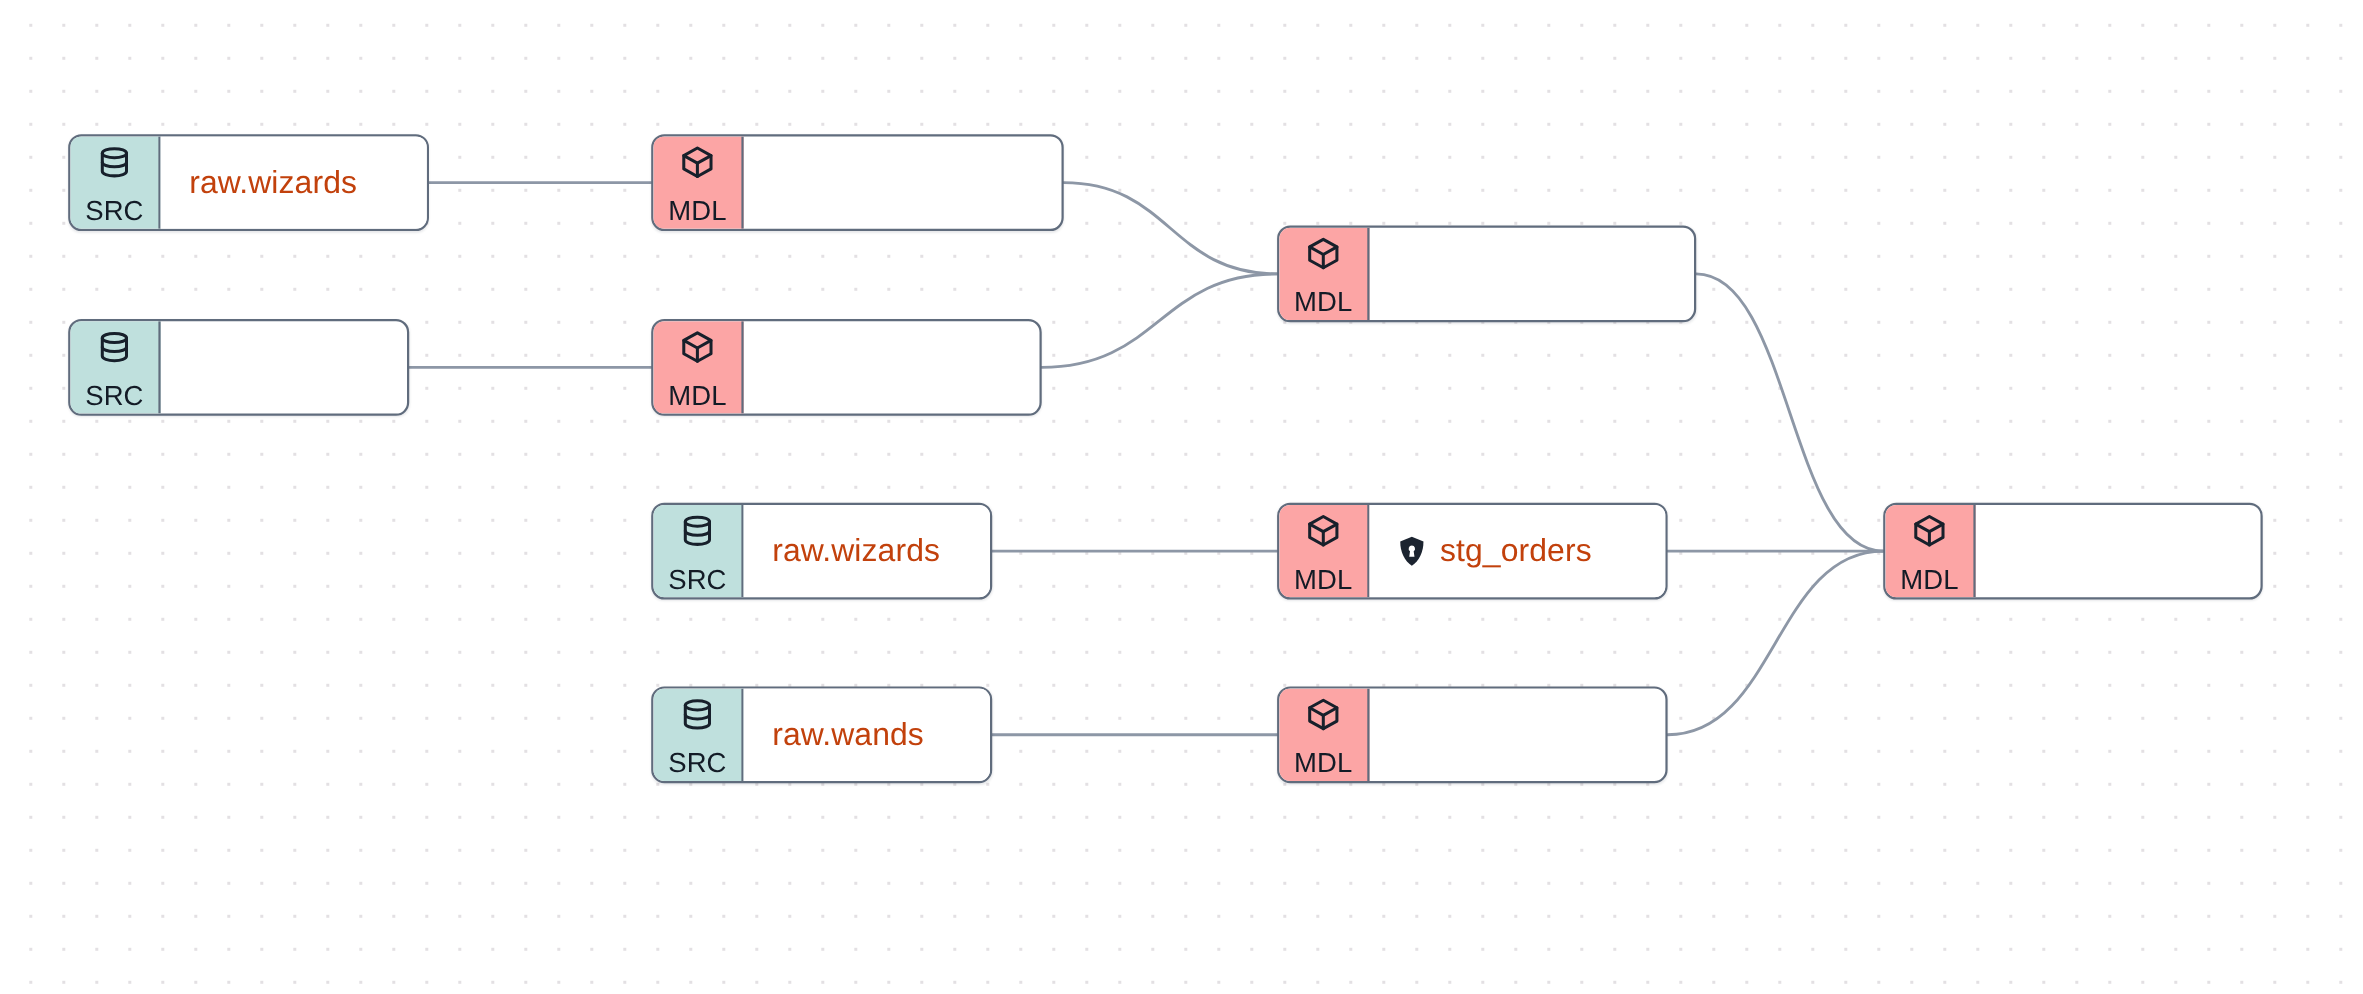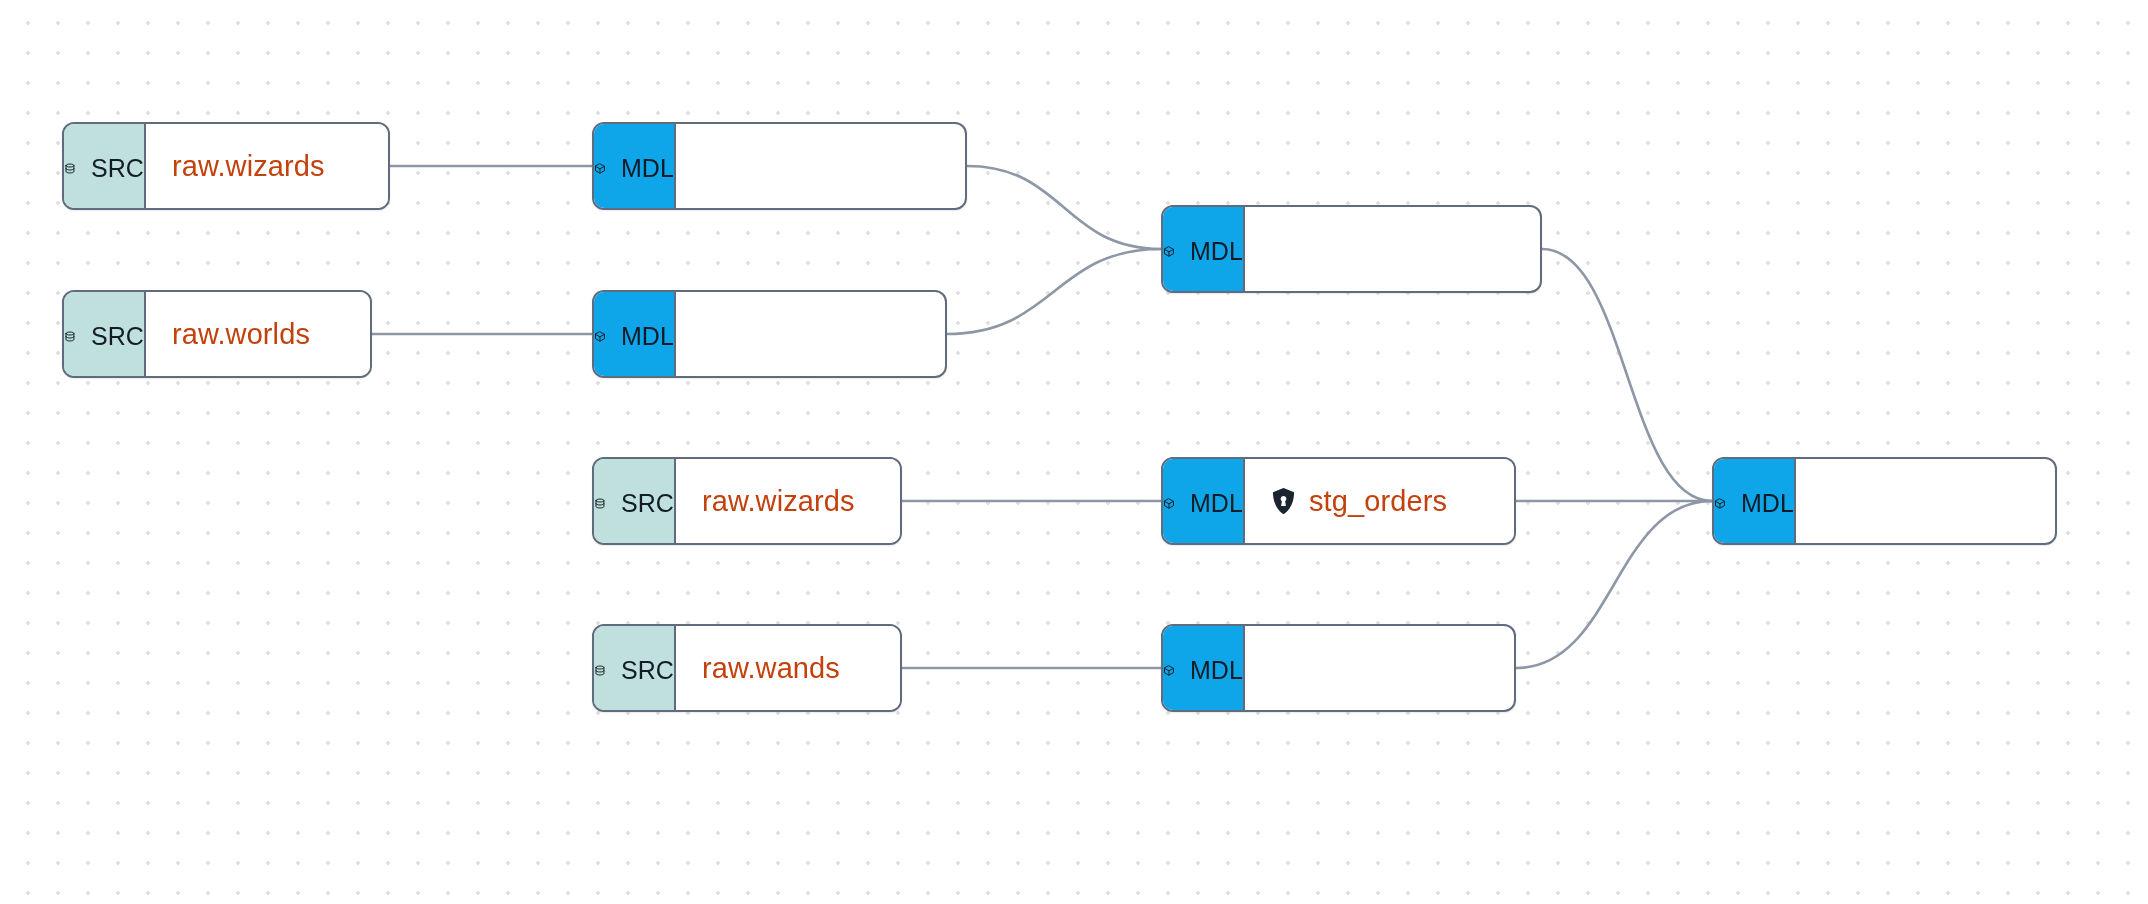--- a/index.html
+++ b/index.html
@@ -40,30 +40,30 @@
     border-radius: 12px;
     background: #ffffff;
     box-shadow: 0 1px 2px rgba(30, 40, 55, 0.10);
     overflow: hidden;
     z-index: 2;
   }
   .node-badge {
     width: 82px;
     flex: 0 0 82px;
     display: flex;
-    flex-direction: row;
+    flex-direction: column;
     align-items: center;
     justify-content: center;
     gap: 15px;
     border-right: 2.2px solid #606c7d;
     box-sizing: border-box;
     padding-top: 4px;
   }
   .node.src .node-badge { background: #bfe0dd; }
-  .node.mdl .node-badge { background: #0ea5e9; }
+  .node.mdl .node-badge { background: #fca5a5; }
   .badge-icon {
     display: block;
     width: 36px;
     height: 33px;
   }
   .badge-text {
     font-size: 25px;
     line-height: 26px;
     color: #131b26;
     letter-spacing: 0.1px;
@@ -125,23 +125,20 @@
       </div>
       <div class="node src" style="left: 62px; top: 290px; width: 310px; height: 88px;">
         <div class="node-badge">
           <svg viewBox="0 0 24 24" class="badge-icon" fill="none" stroke="#17202b" stroke-width="2" stroke-linecap="round" stroke-linejoin="round">
             <path d="M4 6 C4 4.3 7.6 3 12 3 C16.4 3 20 4.3 20 6 C20 7.7 16.4 9 12 9 C7.6 9 4 7.7 4 6 Z"></path>
             <path d="M4 6 L4 12 C4 13.7 7.6 15 12 15 C16.4 15 20 13.7 20 12 L20 6"></path>
             <path d="M4 12 L4 18 C4 19.7 7.6 21 12 21 C16.4 21 20 19.7 20 18 L20 12"></path>
           </svg>
           <span class="badge-text">SRC</span>
         </div>
-        <div class="node-body">
-          <span class="node-label">raw.worlds</span>
-        </div>
       </div>
       <div class="node src" style="left: 592px; top: 457px; width: 310px; height: 88px;">
         <div class="node-badge">
           <svg viewBox="0 0 24 24" class="badge-icon" fill="none" stroke="#17202b" stroke-width="2" stroke-linecap="round" stroke-linejoin="round">
             <path d="M4 6 C4 4.3 7.6 3 12 3 C16.4 3 20 4.3 20 6 C20 7.7 16.4 9 12 9 C7.6 9 4 7.7 4 6 Z"></path>
             <path d="M4 6 L4 12 C4 13.7 7.6 15 12 15 C16.4 15 20 13.7 20 12 L20 6"></path>
             <path d="M4 12 L4 18 C4 19.7 7.6 21 12 21 C16.4 21 20 19.7 20 18 L20 12"></path>
           </svg>
           <span class="badge-text">SRC</span>
         </div>

